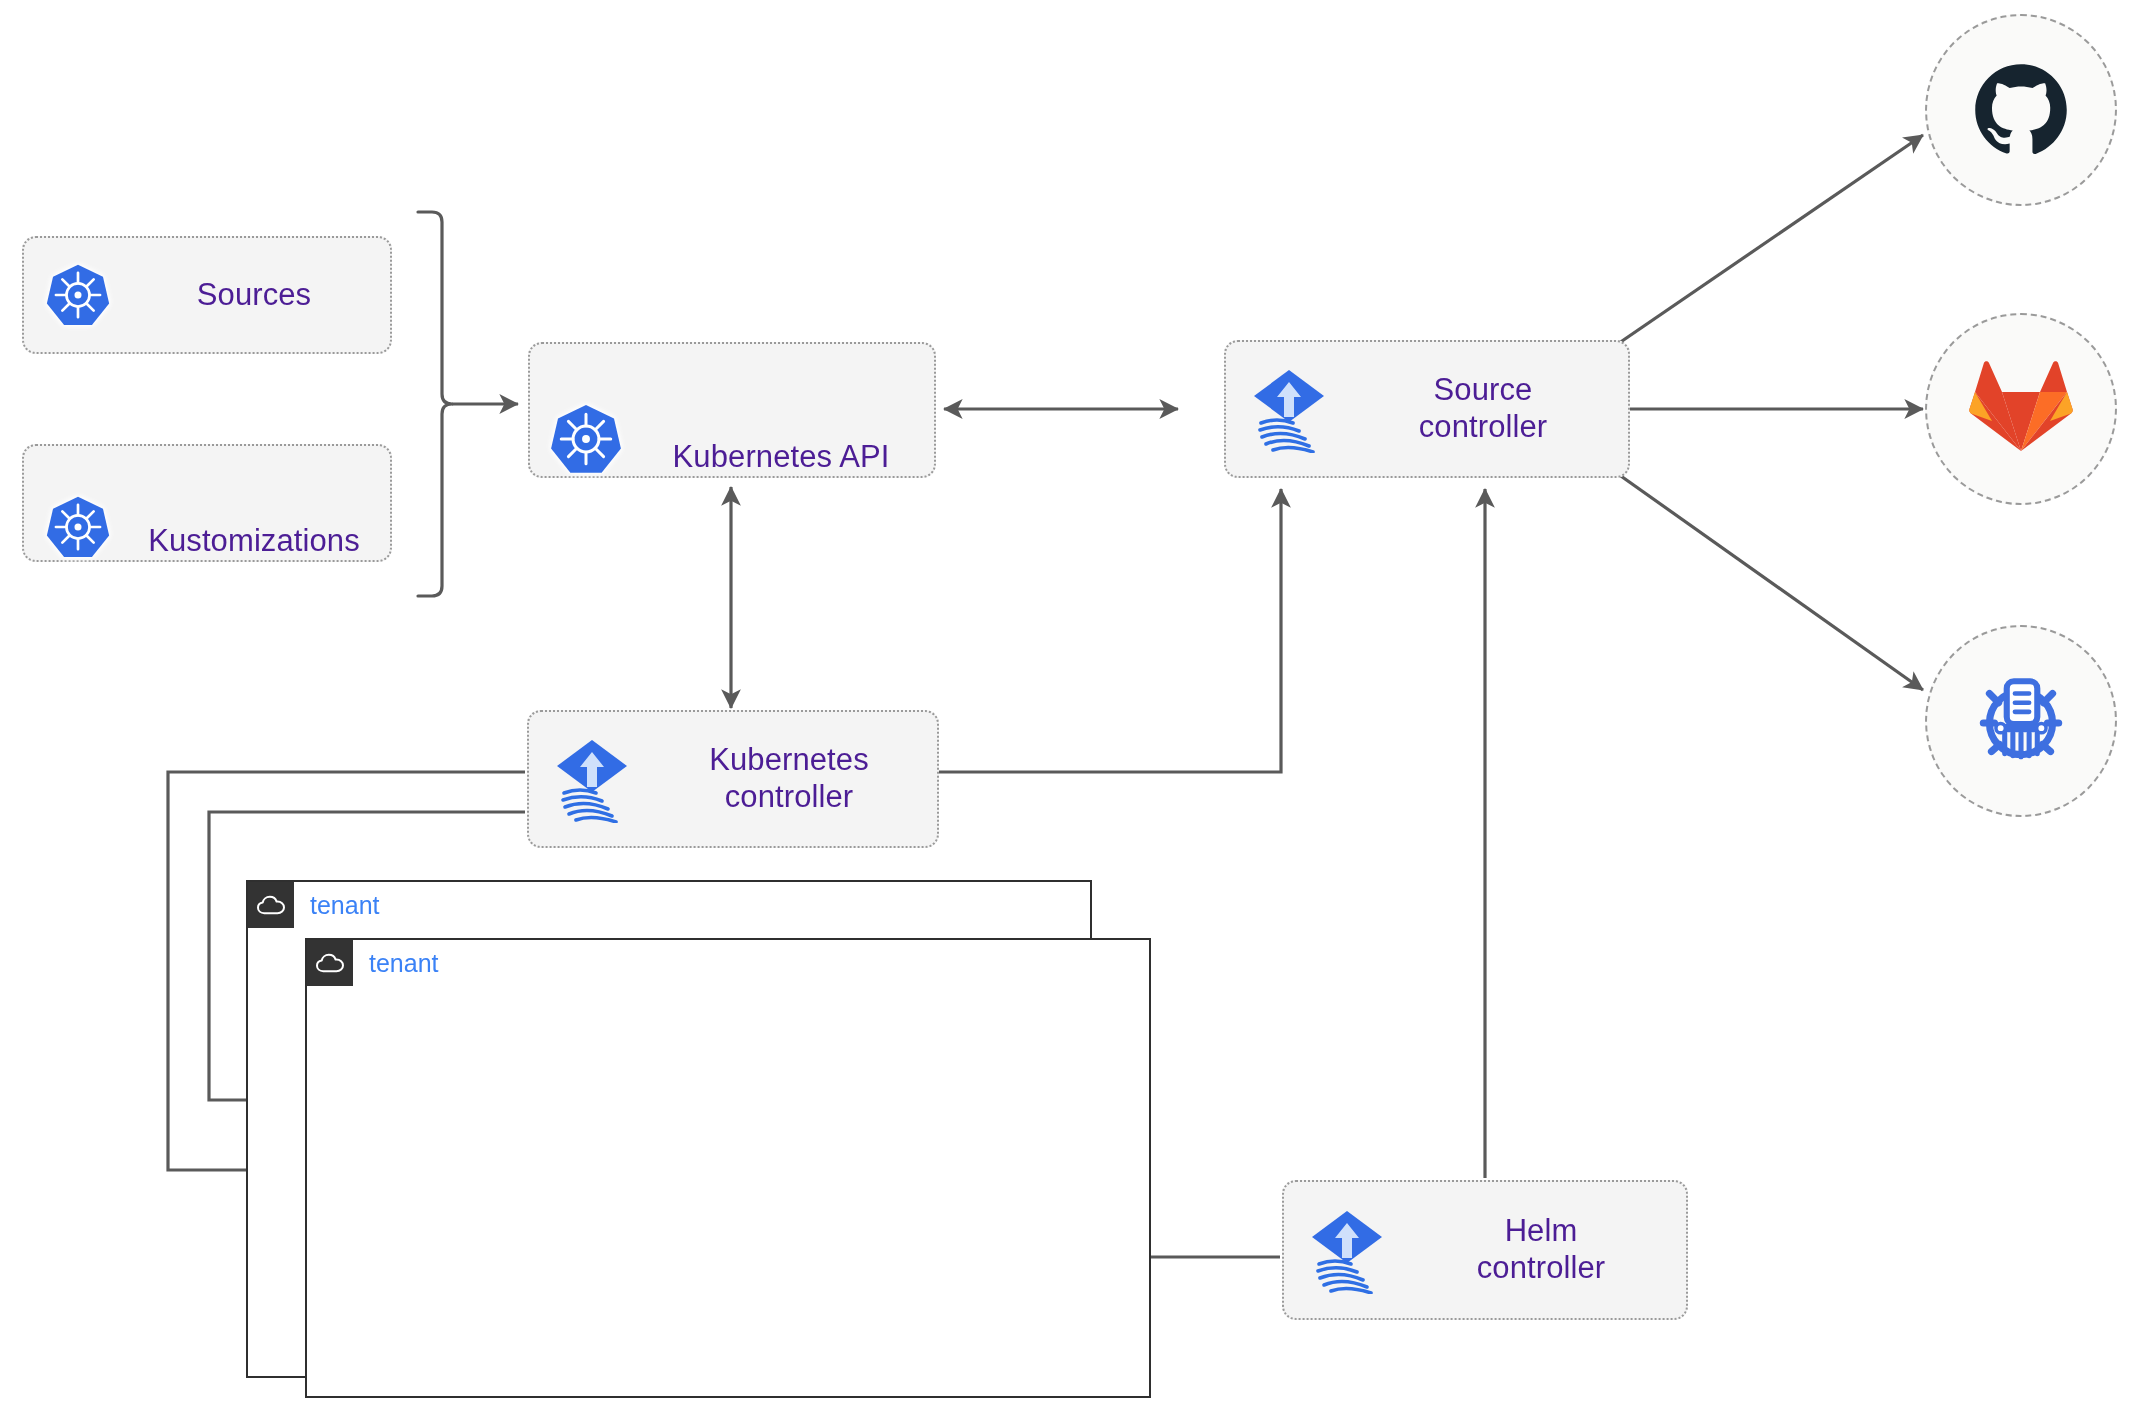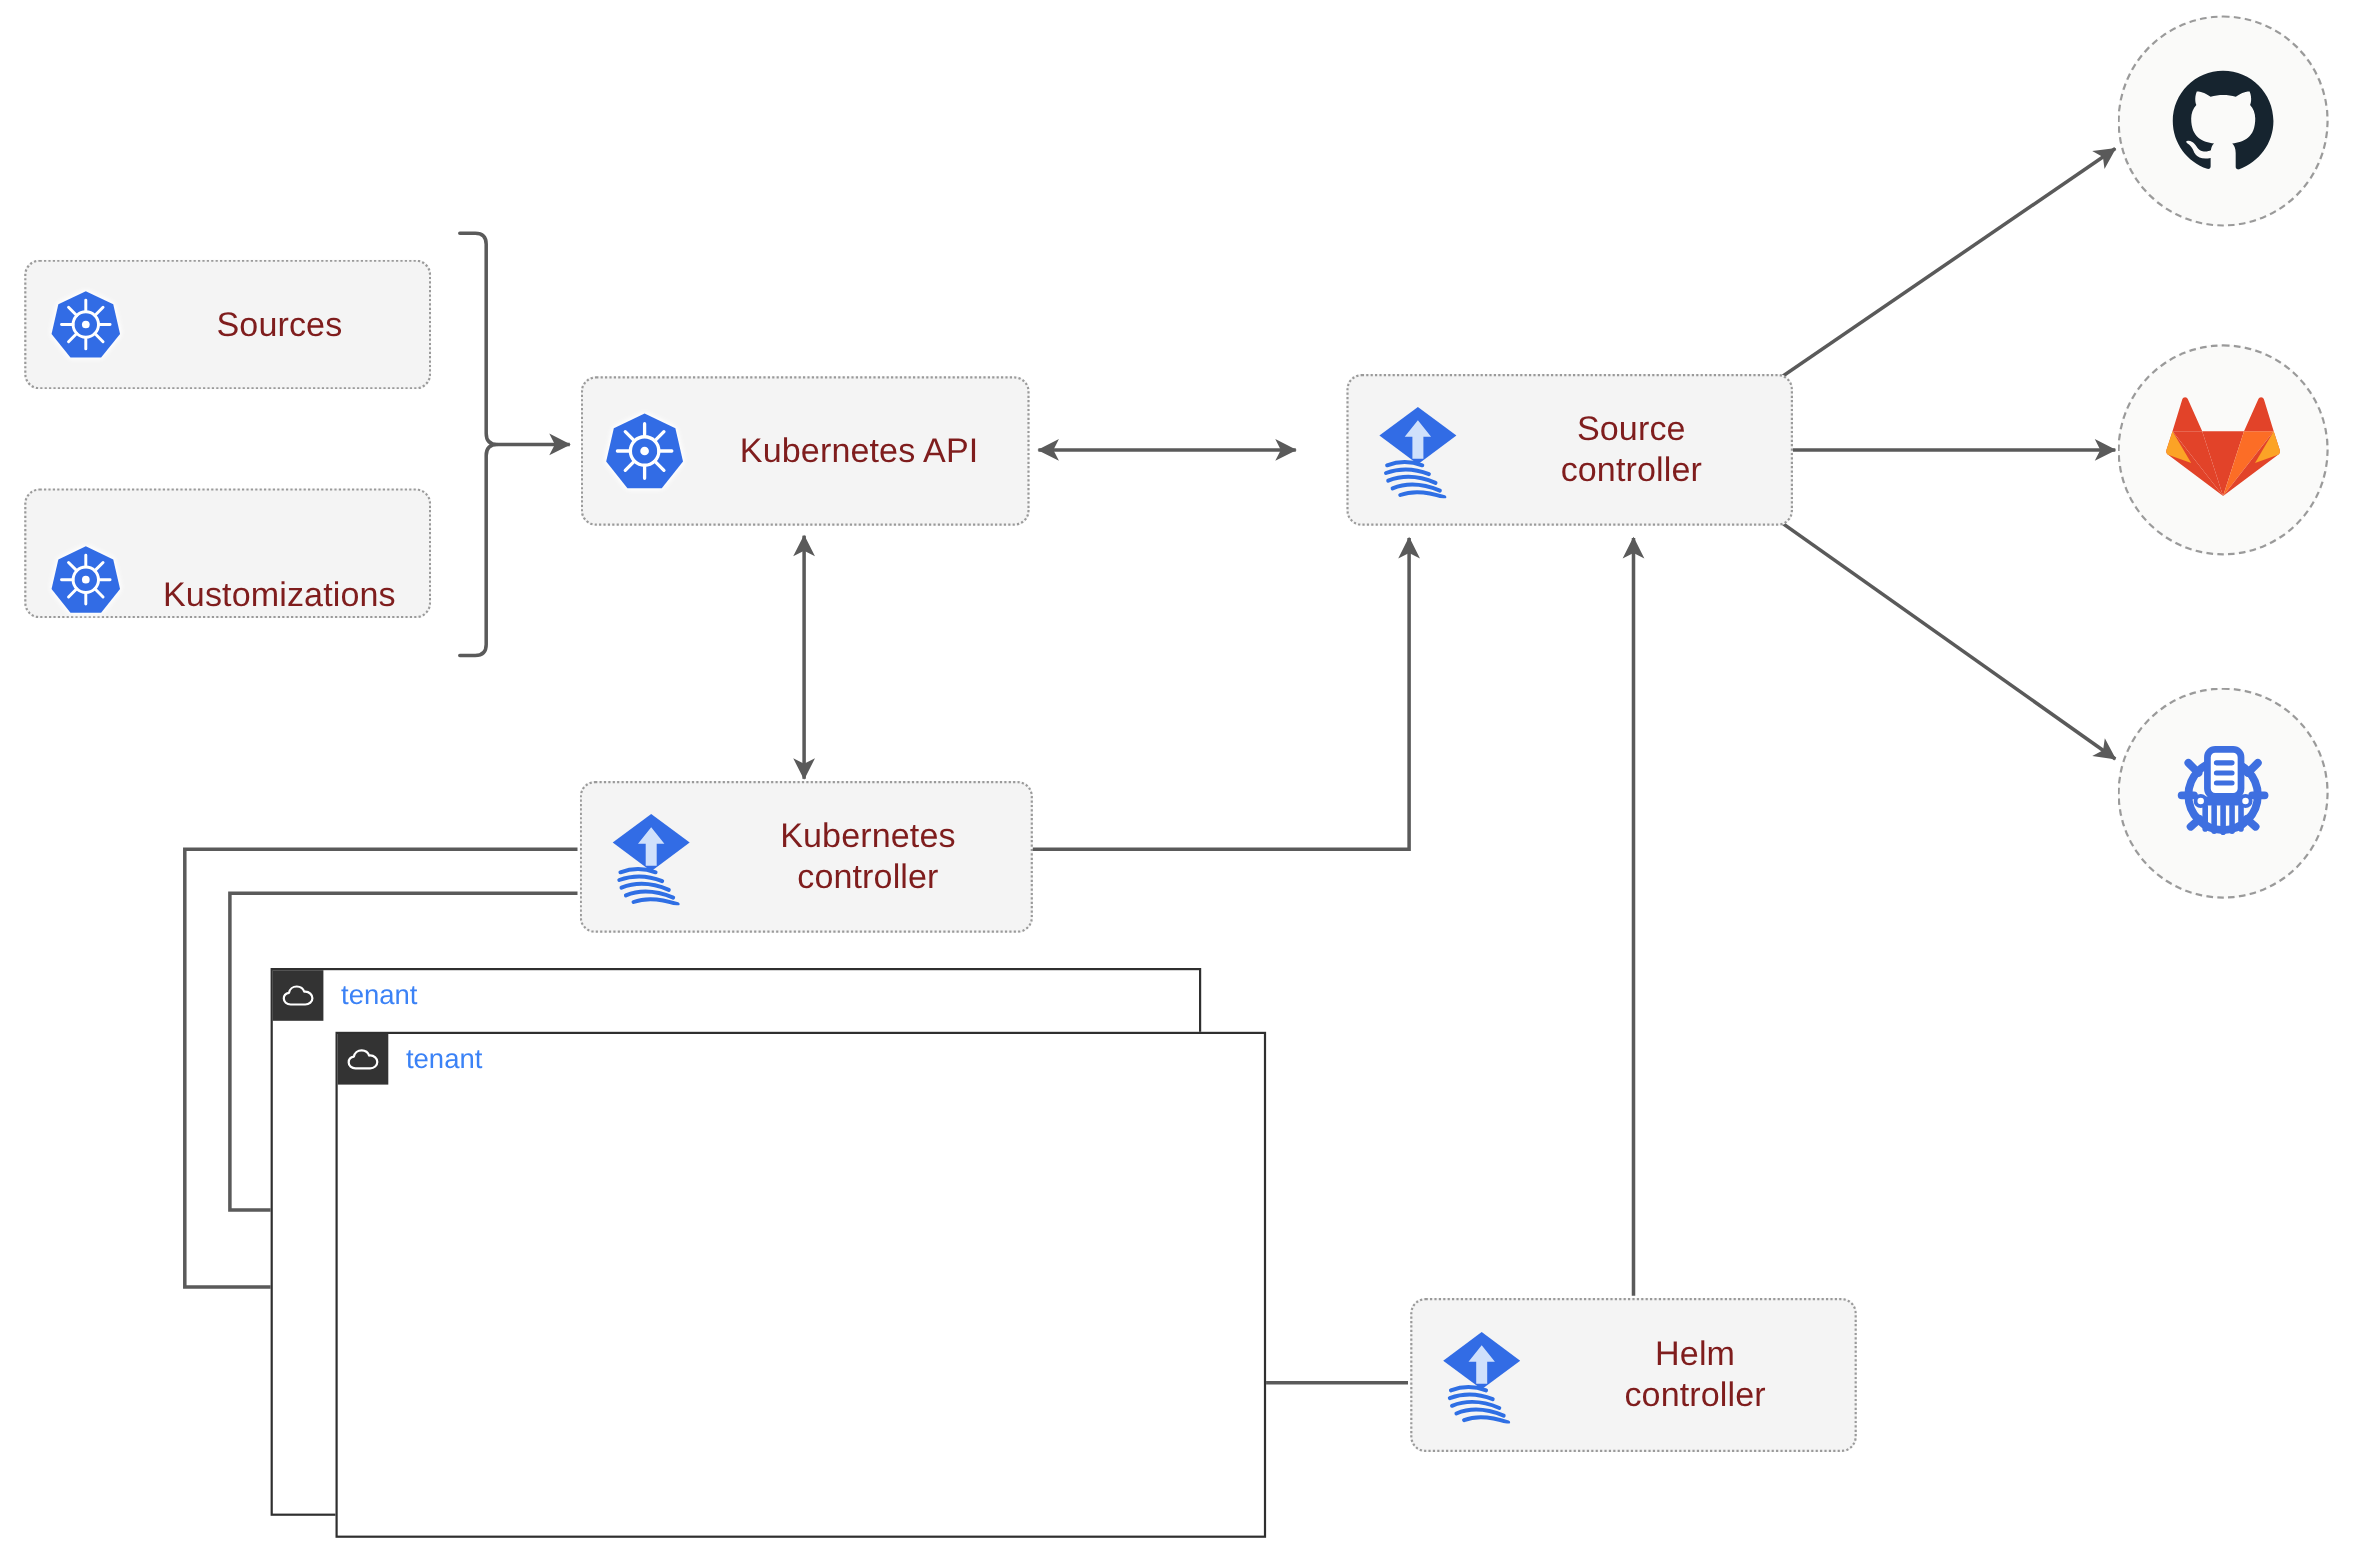--- a/index.html
+++ b/index.html
@@ -40,21 +40,21 @@
   }
   .node .ico {
     flex: 0 0 auto;
     display: flex;
     align-items: center;
     justify-content: center;
   }
   .node .lbl {
     flex: 1 1 auto;
     text-align: center;
-    color: #7f1d1d;
+    color: #4c1d95;
     font-size: 31px;
     line-height: 1.18;
     letter-spacing: .1px;
     padding-right: 14px;
     white-space: pre-line;
   }
   .node.small .lbl { font-size: 30px; }
 
   
   .circle {
@@ -201,21 +201,21 @@
                    M10.6,32 L20.7,32 M43.3,32 L53.4,32
                    M16.8,16.8 L24,24 M40,40 L47.2,47.2
                    M47.2,16.8 L40,24 M24,40 L16.8,47.2"></path>
         </g>
         <circle cx="32" cy="32" r="3.4" fill="#ffffff"></circle>
       </svg>
     </div>
     <div class="lbl">Kustomizations</div>
   </div>
 
-  <div class="node" style="left:528px; top:342px; width:408px; height:136px;">
+  <div class="node" style="left:528px; top:342px; width:408px; height:136px;align-items:flex-end;">
     <div class="ico" style="width:112px;">
       <svg class="k8s-glow" width="74" height="74" viewBox="0 0 64 64" xmlns="http://www.w3.org/2000/svg">
         <path d="M32,2.6 L56.2,14.2 L62.2,40.3 L45.5,61.2 L18.5,61.2 L1.8,40.3 L7.8,14.2 Z" fill="#326CE5"></path>
         <g fill="none" stroke="#ffffff" stroke-width="2.6" stroke-linecap="round">
           <circle cx="32" cy="32" r="11.2"></circle>
           <path d="M32,10.5 L32,20.5 M32,43.5 L32,53.5
                    M10.6,32 L20.7,32 M43.3,32 L53.4,32
                    M16.8,16.8 L24,24 M40,40 L47.2,47.2
                    M47.2,16.8 L40,24 M24,40 L16.8,47.2"></path>
         </g>

